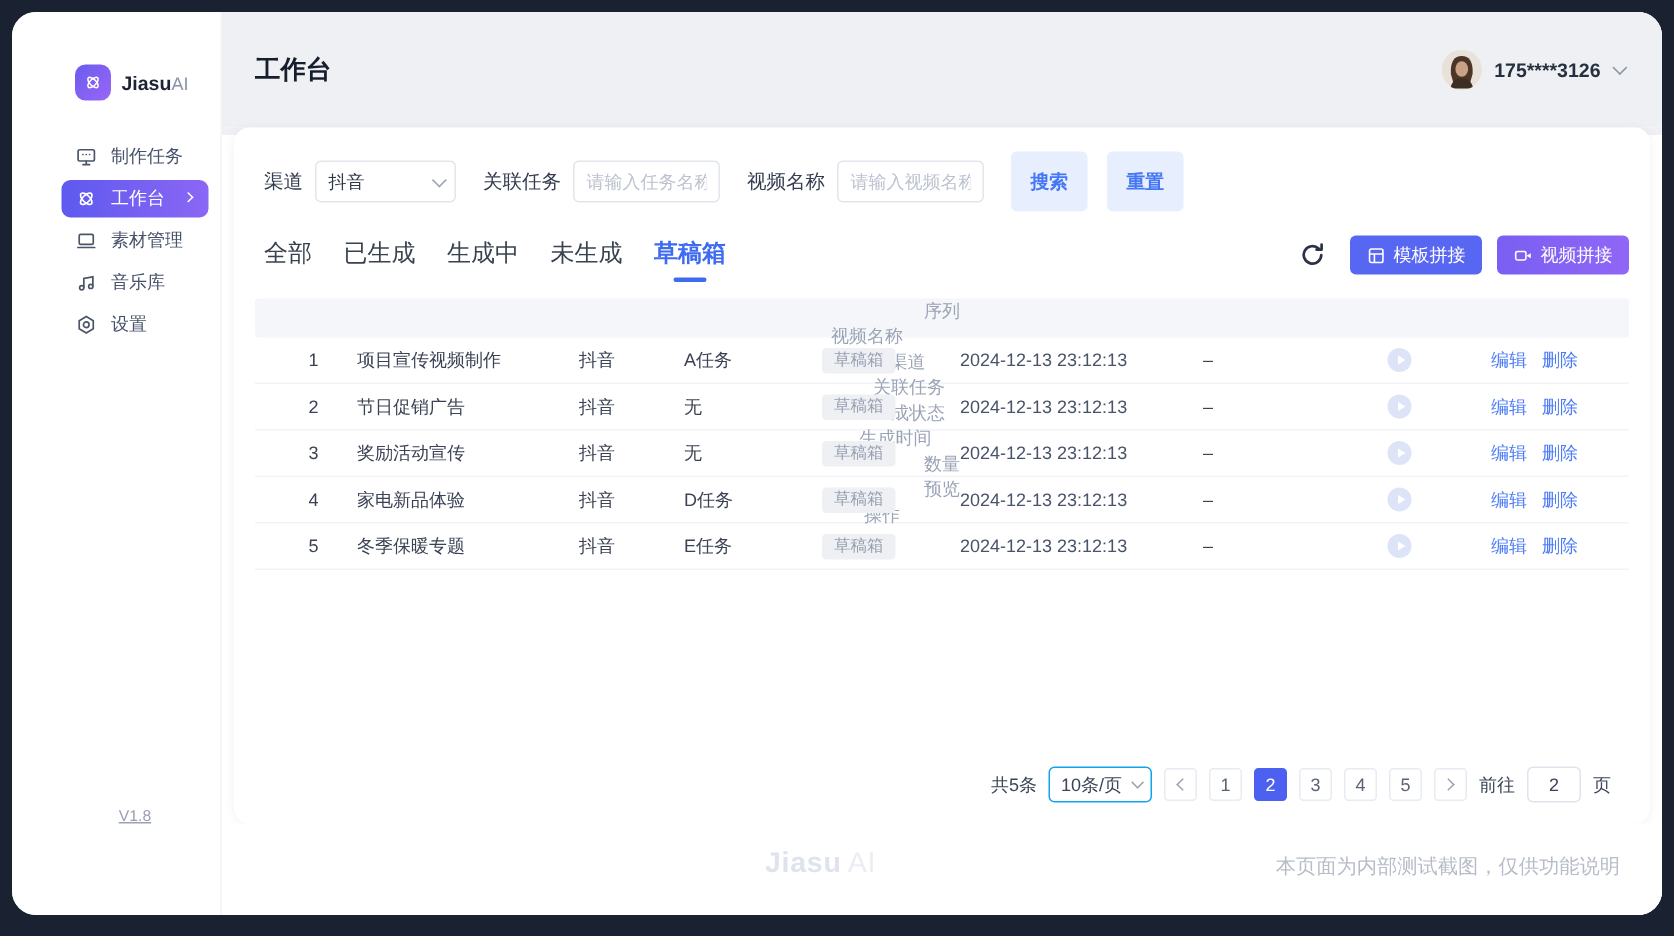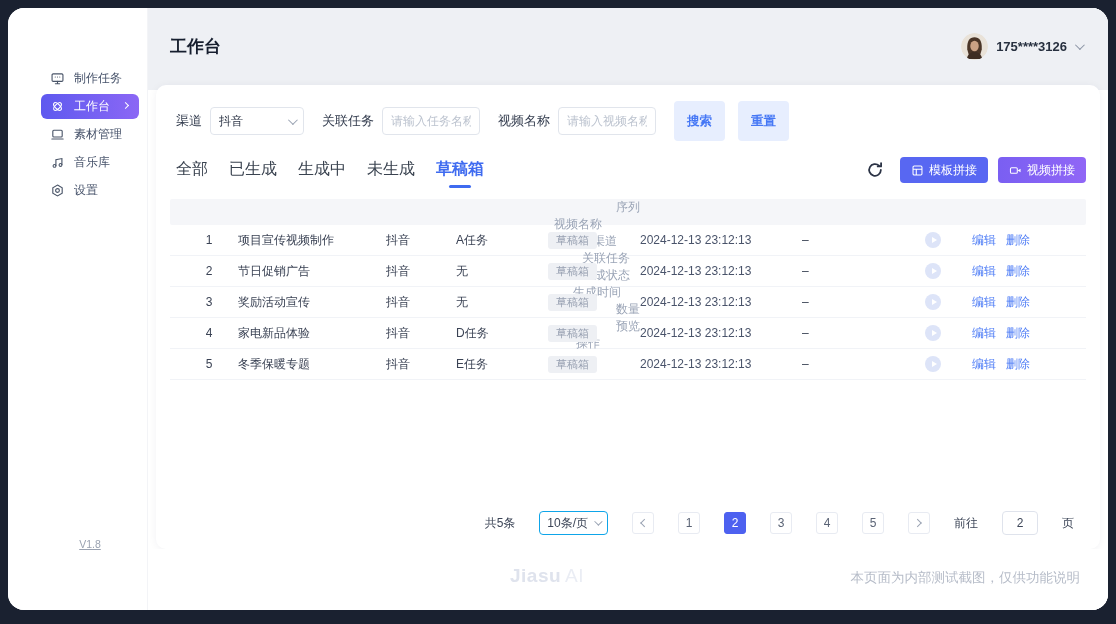--- a/index.html
+++ b/index.html
@@ -69,45 +69,54 @@
   .c5 { width:92px; flex:none; }
   .c6 { width:162px; flex:none; color:#49536a; }
   .thead .c6 { color:#9aa4b6; padding-left:26px; }
   .c7 { flex:1; min-width:0; }
   .c8 { width:78px; flex:none; display:flex; justify-content:center; }
   .thead .c8 { display:block; text-align:center; }
   .c9 { width:104px; flex:none; }
   .badge { display:inline-block; background:#eef0f4; color:#969fb0; font-size:11px; padding:3px 8px; border-radius:3px; line-height:1; }
   .play { width:16px; height:16px; border-radius:50%; background:#dde4f8; position:relative; cursor:pointer; }
   .play::after { content:""; position:absolute; left:6.5px; top:4.5px; border-left:5px solid #fff; border-top:3.5px solid transparent; border-bottom:3.5px solid transparent; }
-  .link { color:#4d7cf6; cursor:pointer; }
+  .link { color:#4d7cf6; cursor:pointer;margin-left:22px; }
   .link + .link { margin-left:10px; }
 
   
-  .pagination { position:absolute; right:26px; bottom:14px; display:flex; align-items:center; font-size:12px; color:#3c4557; gap:24px; }
+  .pagination { position:absolute; right:26px; bottom:14px; display:flex; align-items:center; font-size:12px; color:#3c4557; gap:8px; }
   .pg-size { height:24px; border:1px solid #0ea5e9; border-radius:4px; display:flex; align-items:center; gap:6px; padding:0 7px; cursor:pointer; background:#fff; }
   .pg-size .chev-d { width:6px; height:6px; border-color:#9aa3b3; }
   .pg-btn { width:22px; height:22px; border:1px solid #e8ebf2; border-radius:3px; background:#fff; display:flex; align-items:center; justify-content:center; cursor:pointer; color:#5a6375; }
   .pg-btn.active { background:#4d61f0; border-color:#4d61f0; color:#fff; }
   .chev-l { width:6px; height:6px; border-left:1.4px solid #9aa3b3; border-bottom:1.4px solid #9aa3b3; transform:rotate(45deg) translate(1px,-1px); }
   .chev-rr { width:6px; height:6px; border-right:1.4px solid #9aa3b3; border-top:1.4px solid #9aa3b3; transform:rotate(45deg) translate(-1px,1px); }
   .goto-input { width:36px; height:24px; border:1px solid #dfe3ec; border-radius:4px; text-align:center; font-size:12px; color:#3c4557; outline:none; font-family:inherit; }
 
   
   .footer { flex:1; position:relative; background:#fff; }
   .watermark { position:absolute; left:362px; top:16px; font-size:19px; font-weight:bold; color:#dfe3ed; letter-spacing:.5px; }
   .watermark .lt { color:#eaedf4; font-weight:normal; margin-left:4px; }
   .disclaimer { position:absolute; right:28px; top:20px; font-size:13.5px; color:#b6bcc8; }
 </style>
 </head>
 <body>
 
 <div class="card">
 
   <div class="sidebar">
+    <div class="logo-row">
+      <span class="logo-badge">
+        <svg viewBox="0 0 16 16" width="14" height="14" fill="none" stroke="#fff" stroke-width="1.2">
+          <ellipse cx="8" cy="8" rx="5" ry="2.4" transform="rotate(45 8 8)"></ellipse>
+          <ellipse cx="8" cy="8" rx="5" ry="2.4" transform="rotate(-45 8 8)"></ellipse>
+        </svg>
+      </span>
+      <span class="brand"><span>Jiasu</span><span class="lt">AI</span></span>
+    </div>
 
     <div class="menu">
       <div class="menu-item">
         <svg viewBox="0 0 16 16">
           <rect x="2.2" y="3" width="11.6" height="8" rx="1.2"></rect>
           <path d="M5.6 6.4h.01M8 6.4h.01M10.4 6.4h.01M8 11v2M5.7 13.6h4.6" stroke-linecap="round"></path>
         </svg>
         <span>制作任务</span>
       </div>
       <div class="menu-item active">

